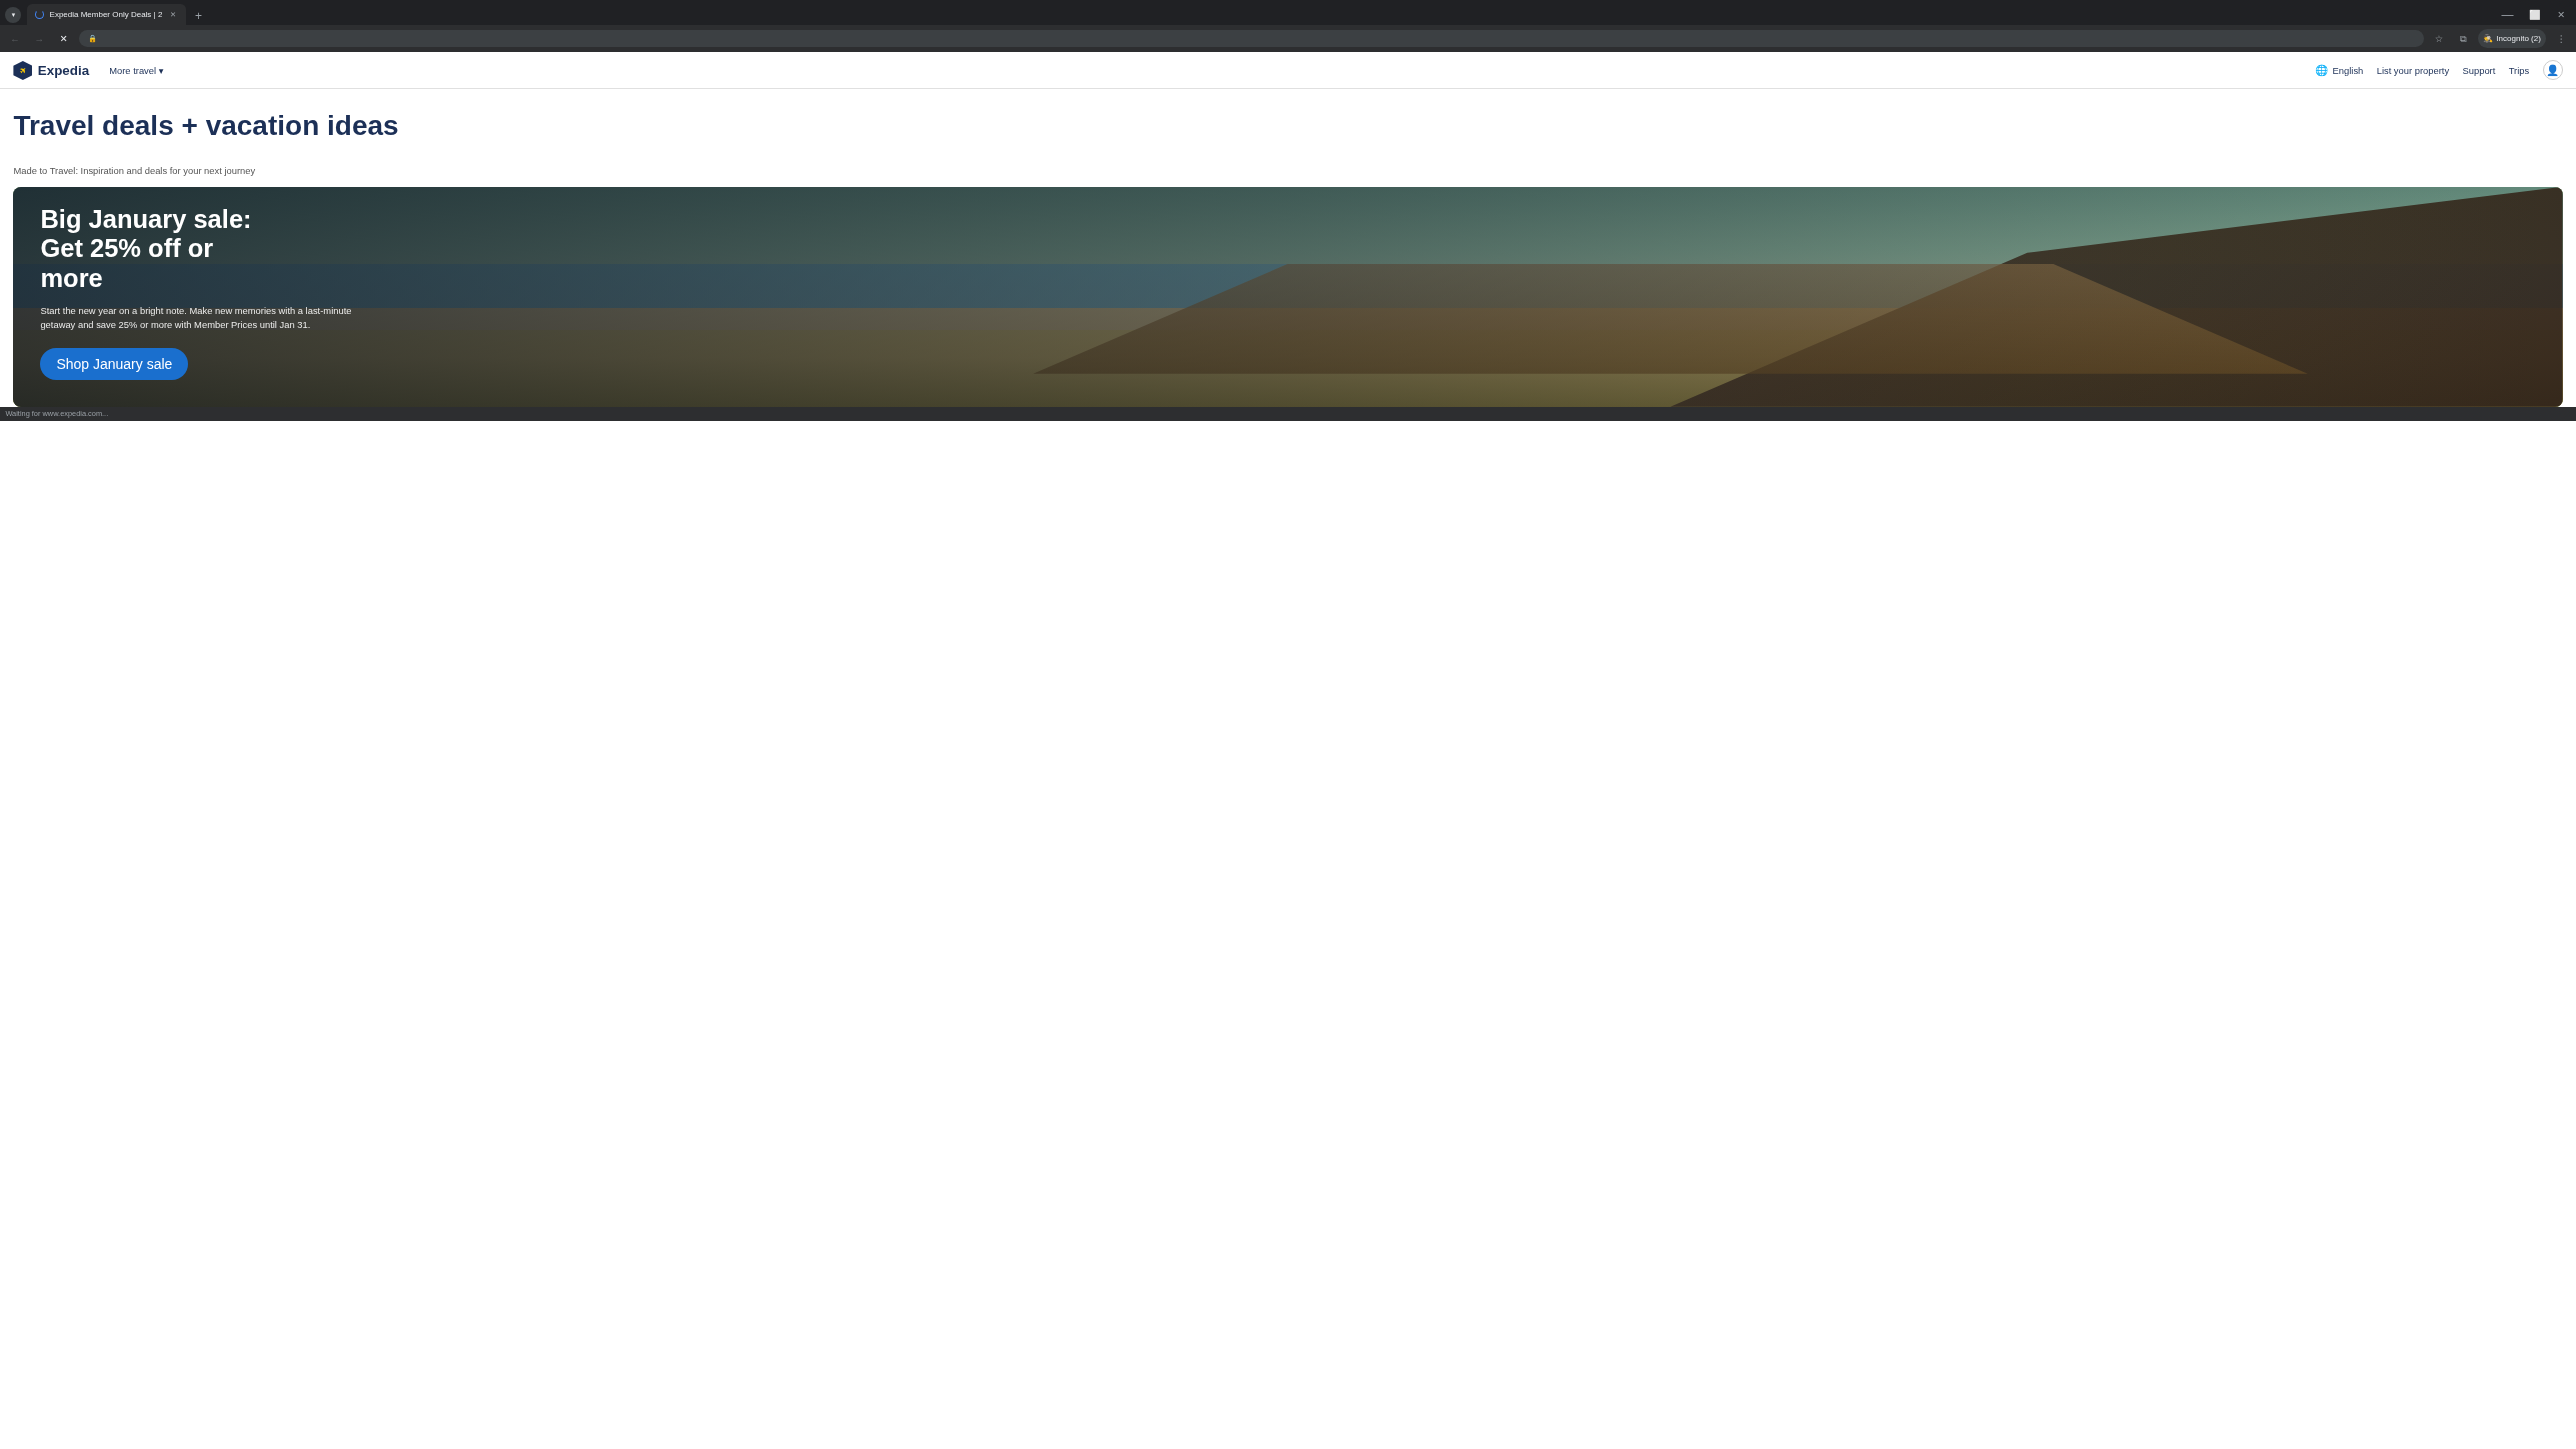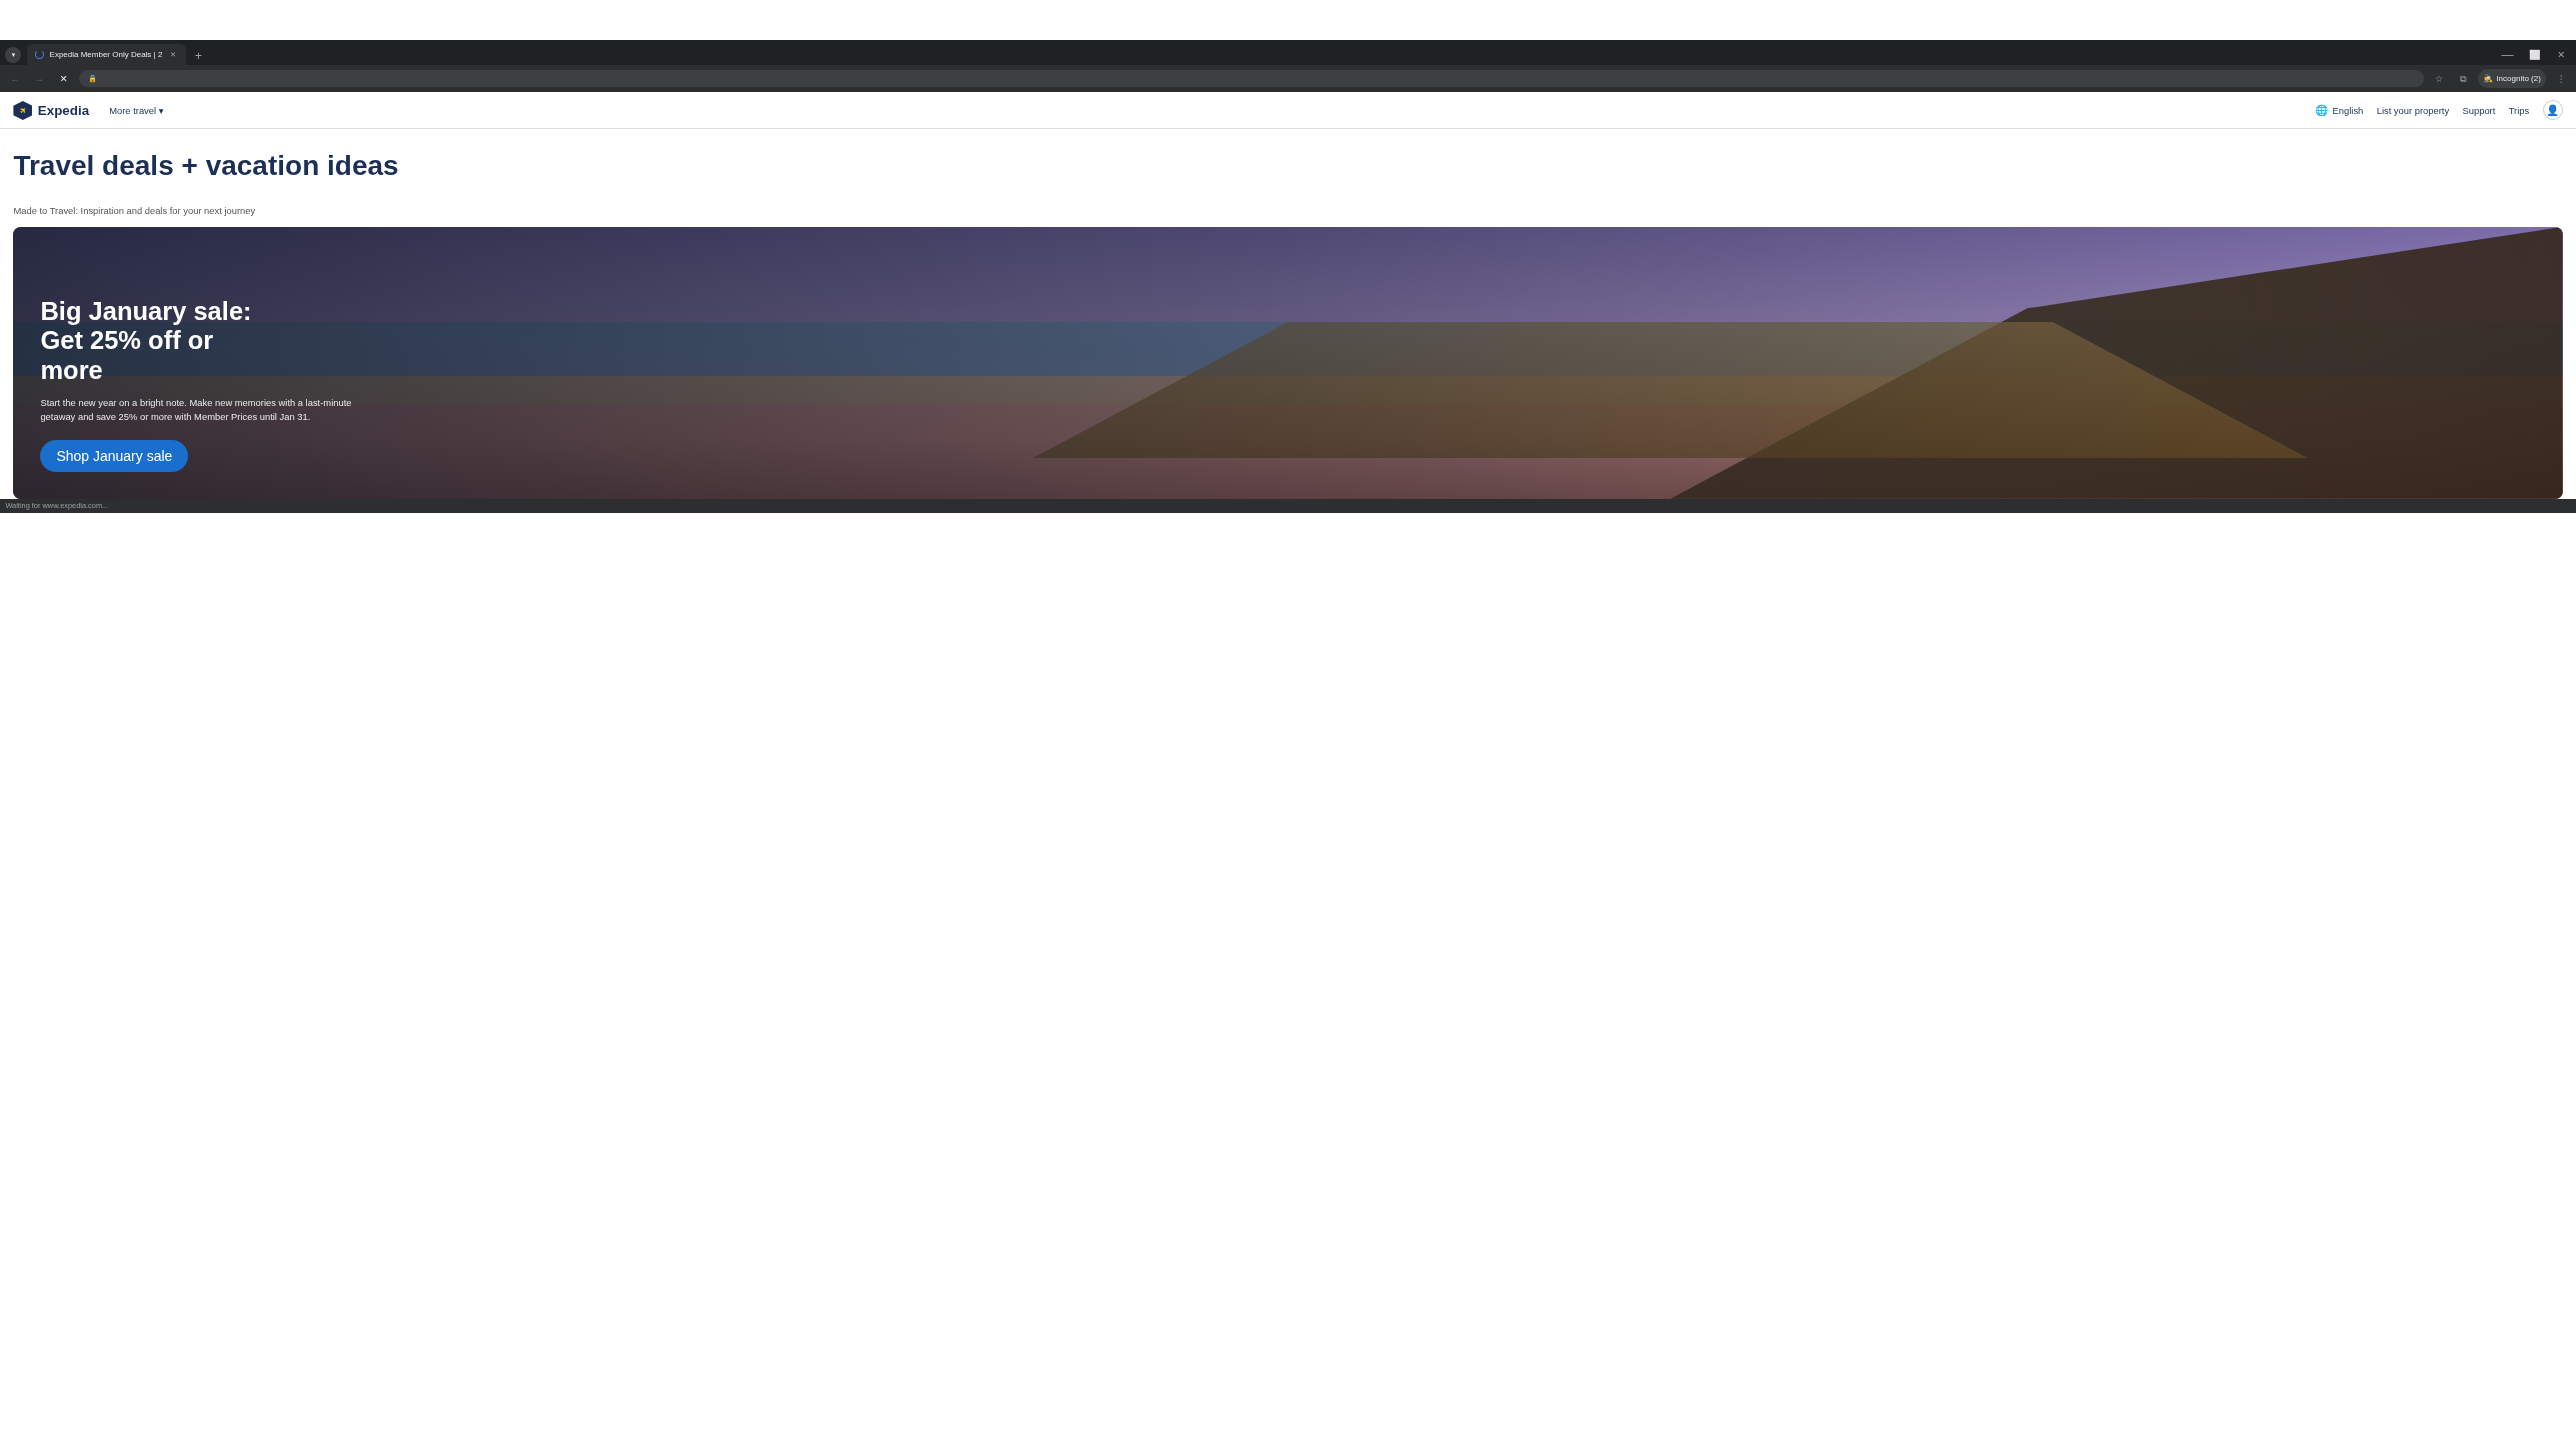--- a/index.html
+++ b/index.html
@@ -2,21 +2,20 @@
 <html style="font-size:10.7px"><head>
   <meta charset="utf-8">
   <style>
     * { margin: 0; padding: 0; box-sizing: border-box; }
     body { font-family: -apple-system, BlinkMacSystemFont, 'Segoe UI', sans-serif; background: #fff; overflow-x: hidden; }
 
     
     .browser-chrome {
       background: #202124;
       width: 100%;
-      margin-top: 40px;
     }
     .title-bar {
       display: flex;
       align-items: center;
       padding: 4px 5.4px 0 5.4px;
       gap: 2.7px;
       background: #202124;
     }
     .window-controls {
       display: flex;
@@ -215,22 +214,22 @@
       color: #555;
       margin-top: 22px;
     }
 
     
     .promo-banner {
       margin: 0 13.4px;
       border-radius: 8px;
       overflow: hidden;
       position: relative;
-      height: 272px;
-      background: #a21caf;
+      height: 220px;
+      background: #4d7c0f;
     }
     
     .banner-scene {
       position: absolute;
       inset: 0;
       overflow: hidden;
     }
     .sky-gradient {
       position: absolute;
       top: 0; left: 0; right: 0;

